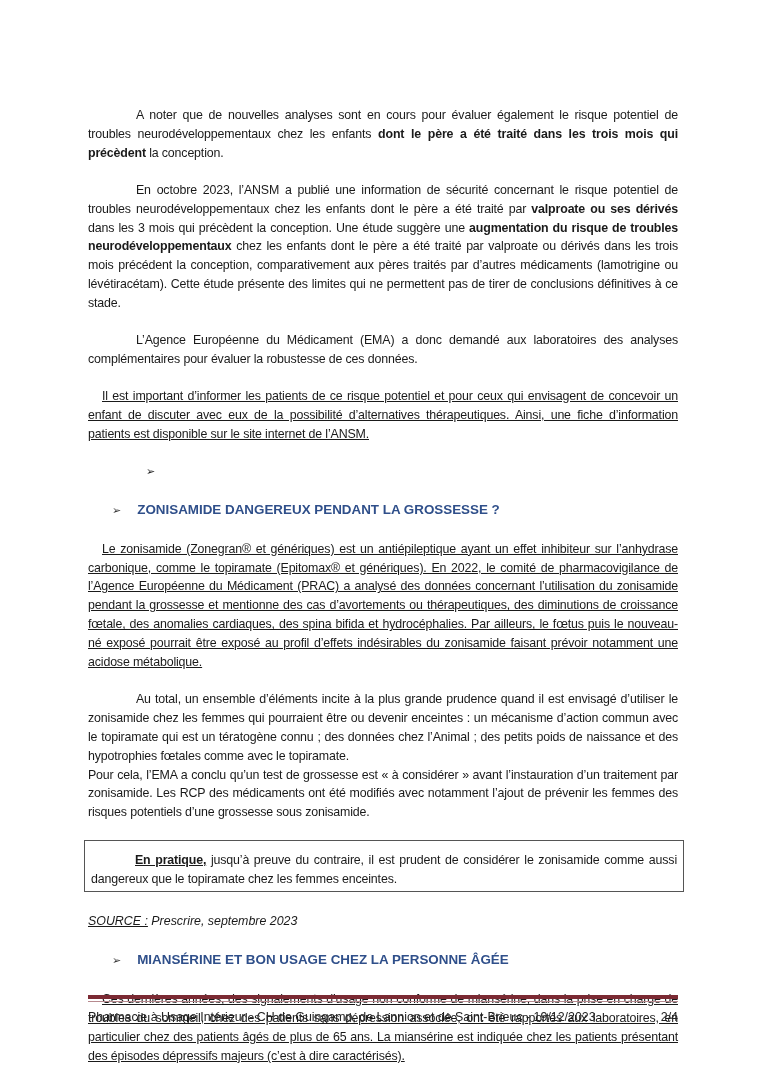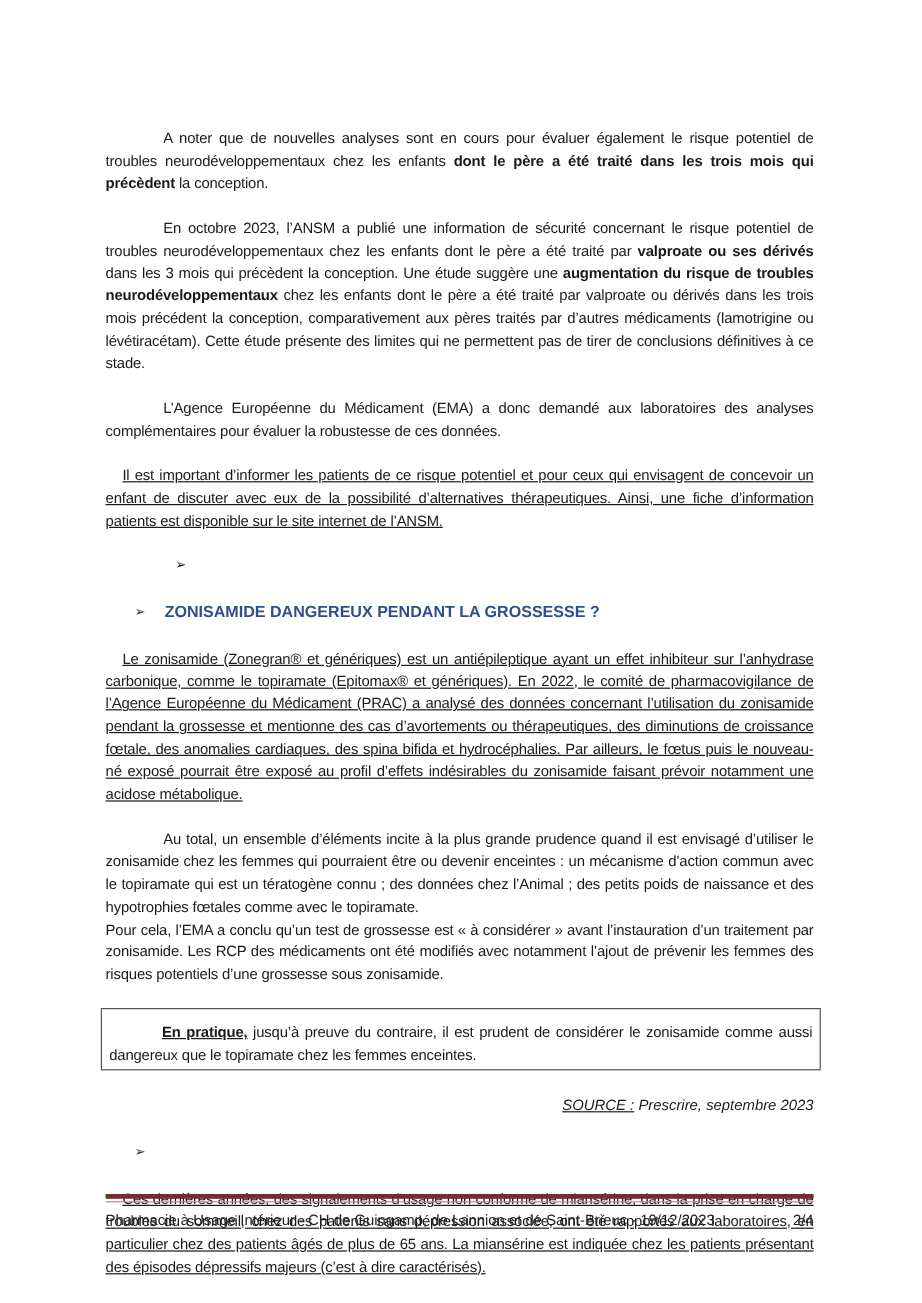--- a/index.html
+++ b/index.html
@@ -28,21 +28,21 @@
       display: flex; align-items: center; padding-left: 24px;
       font-weight: bold; font-size: 13.4px; color: #2f4f8a; line-height: 20px;
     }
     .heading .arrow { color: #333; margin-right: 16px; font-size: 11px; font-weight: normal; }
     .heading .title { text-decoration-color: #2f4f8a; }
     .box {
       border: 1px solid #555; padding: 10px 6px 2px 6px; margin-left: -4px; margin-right: -6px;
     }
     .box p { text-indent: 44px; }
     .box u { text-decoration: underline; }
-    .source-right { text-align: right; font-style: italic; font-size: 12.4px; line-height: 18px; }
+    .source-right { text-align: left; font-style: italic; font-size: 12.4px; line-height: 18px; }
     .footer { position: absolute; left: 88px; top: 995px; width: 590px; }
     .footer-rule-thick { height: 4px; background: #7b2a33; }
     .footer-rule-thin { height: 1px; background: #b78a8f; margin-top: 2px; }
     .footer-text {
       display: flex; justify-content: space-between; font-size: 12.4px; line-height: 18px;
       margin-top: 6px; color: #222;
     }
   </style>
 </head>
 <body>
@@ -98,20 +98,21 @@
   <div class="gap-2"></div>
 
   <div class="source-right">
     <u>SOURCE :</u><span> Prescrire, septembre 2023</span>
   </div>
 
   <div class="gap-2"></div>
 
   <div class="heading">
     <span class="arrow">➢</span>
+    <span class="title">MIANSÉRINE ET BON USAGE CHEZ LA PERSONNE ÂGÉE</span>
   </div>
 
   <div class="gap-2"></div>
 
   <p class="indent-sm">Ces dernières années, des signalements d’usage non conforme de miansérine, dans la prise en charge de troubles du sommeil, chez des patients sans dépression associée, ont été rapportés aux laboratoires, en particulier chez des patients âgés de plus de 65 ans. La miansérine est indiquée chez les patients présentant des épisodes dépressifs majeurs (c’est à dire caractérisés).</p>
 </div>
 
 <div class="footer">
   <div class="footer-rule-thick"></div>
   <div class="footer-rule-thin"></div>

